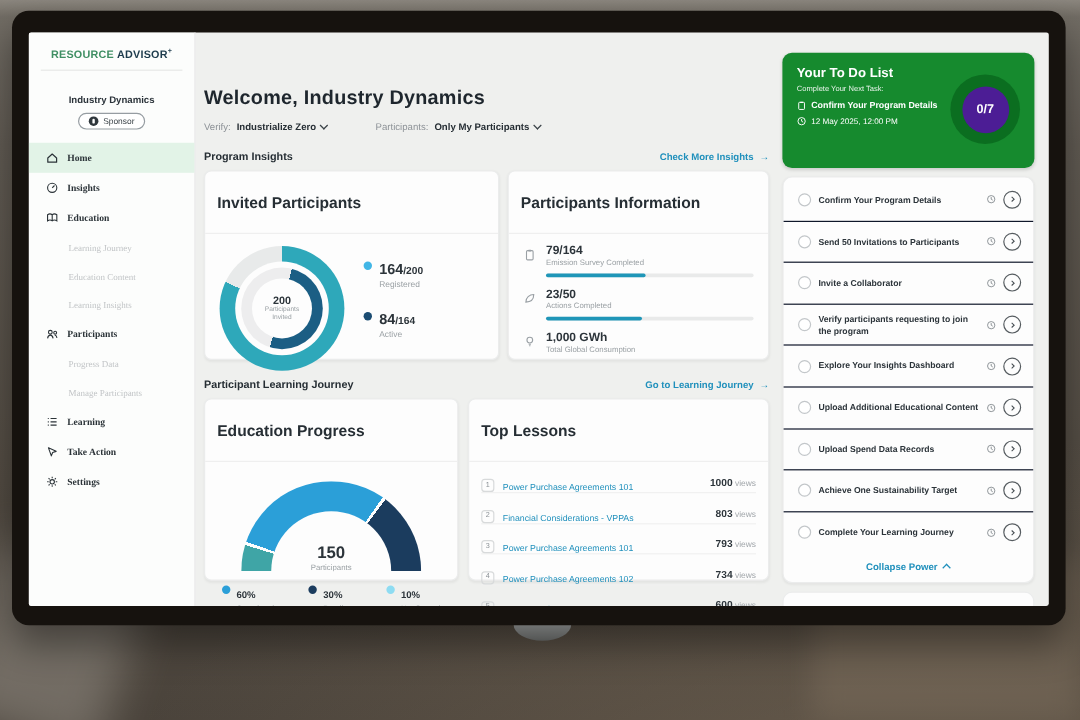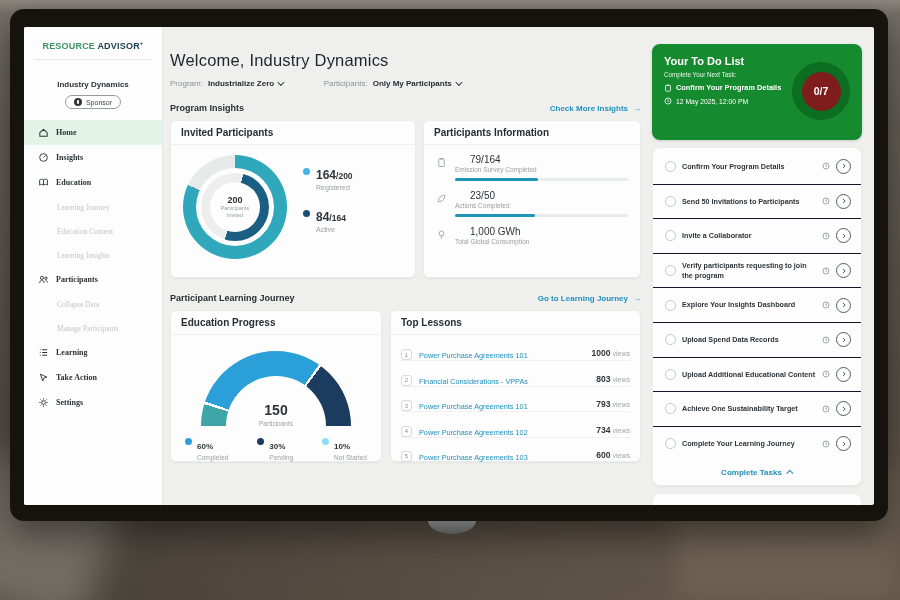--- a/index.html
+++ b/index.html
@@ -40,33 +40,33 @@
   nav { margin-top:11px;font-family:Liberation Serif, serif; }
   .nav-item { display:flex; align-items:center; gap:7px; height:25px; padding-left:14px;
     font-size:8px; font-weight:bold; color:#2b3338; cursor:pointer; }
   .nav-item.active { background:#e2f3e7; }
   .nav-item svg { width:11px; height:11px; flex:none; }
   .nav-sub { display:flex; align-items:center; height:24px; padding-left:33px;
     font-size:7.5px; color:#c2c5c7; cursor:pointer; }
 
   
   .main { position:absolute; left:139px; top:0; width:489px; height:100%; padding:24px 11px 0 7px; }
-  h1 { font-size:16.5px; font-weight:normal; color:#1e262d; letter-spacing:.2px; }
+  h1 { font-size:16.5px; font-weight:bold; color:#1e262d; letter-spacing:.2px;margin-top:22px; }
   .filters { display:flex; gap:40px; margin-top:9px; font-size:8px; align-items:center; }
   .filter { display:flex; align-items:center; gap:5px; cursor:pointer; }
   .f-label { color:#8d9297; }
   .f-value { font-weight:bold; color:#262e34; }
   .chev { width:4.5px; height:4.5px; border-left:1.2px solid #3a4247; border-bottom:1.2px solid #3a4247;
     transform:rotate(-45deg) translateY(-1px); }
   .sec-head { display:flex; justify-content:space-between; align-items:center; margin-top:15px; }
   .sec-title { font-size:9px; font-weight:bold; color:#262e34; }
   .sec-link { font-size:8px; font-weight:bold; color:#2090bc; display:flex; gap:5px; align-items:center; cursor:pointer; text-decoration:none; }
   .cards { display:flex; margin-top:7px; }
   .card { background:#fdfdfd; border:1px solid #ebecec; border-radius:6px; box-shadow:0 1px 2px rgba(0,0,0,.05); }
-  .card-head { padding:6px 10px; font-size:10px; font-weight:bold; border-bottom:1px solid #efefef; color:#262e34; }
+  .card-head { padding:18px 10px; font-size:13px; font-weight:bold; border-bottom:1px solid #efefef; color:#262e34; }
 
   
   .card-invited { width:246px; height:158px; margin-right:7px; }
   .inv-body { display:flex; align-items:center; padding:10px 12px; gap:16px; }
   .donut { width:104px; height:104px; border-radius:50%; display:grid; place-items:center;
     background:conic-gradient(#2ea8ba 0 82%, #e8eaea 0); }
   .d-mid { width:78px; height:78px; border-radius:50%; background:#fdfdfd; display:grid; place-items:center; }
   .d-inner { width:68px; height:68px; border-radius:50%; display:grid; place-items:center;
     background:conic-gradient(from 14deg, #1b5e84 0 51%, #ededee 0); }
   .d-center { width:50px; height:50px; border-radius:50%; background:#fdfdfd; display:flex;
@@ -80,21 +80,21 @@
   .frac-small { font-size:8.5px; font-weight:bold; }
   .frac-small::before { content:"/"; }
   .leg-lab { font-size:7px; color:#9aa0a4; margin-top:1px; }
 
   
   .card-info { flex:1; height:158px; }
   .info-body { padding:9px 12px; }
   .stat { display:flex; gap:8px; margin-bottom:9px; }
   .stat svg { width:11px; height:11px; margin-top:3px; flex:none; color:#9aa0a5; }
   .stat-main { flex:1; }
-  .stat-val { font-size:10px; font-weight:normal;margin-left:15px; }
+  .stat-val { font-size:10px; font-weight:bold; }
   .stat-lab { font-size:6.5px; color:#9aa0a4; margin-top:1px; }
   .bar { height:3px; background:#e9eaea; border-radius:2px; margin-top:5px; }
   .bar-fill { height:100%; background:#1f96b8; border-radius:2px; }
 
   
   .card-gauge { width:212px; height:152px; margin-right:8px; }
   .gauge { position:relative; width:150px; height:75px; overflow:hidden; margin:16px auto 0; }
   .g-arc { width:150px; height:150px; border-radius:50%;
     background:conic-gradient(from 270deg, #3fa5a6 0 4.7%, #fdfdfd 4.7% 5.3%, #2b9fd8 5.3% 34.7%, #fdfdfd 34.7% 35.3%, #1b3c5e 35.3% 50%, transparent 50%); }
   .g-hole { position:absolute; left:25px; top:25px; width:100px; height:100px; border-radius:50%;
@@ -121,21 +121,21 @@
   .right { position:absolute; left:628px; top:0; width:210px; }
   .todo-card { margin-top:17px; height:96px; border-radius:8px; background:#168a2e; color:#fff;
     padding:11px 12px; position:relative; box-shadow:0 1px 3px rgba(0,0,0,.15); }
   .todo-title { font-size:11px; font-weight:bold; }
   .todo-sub { font-size:6.3px; opacity:.9; margin-top:4px; }
   .todo-next { font-size:7.4px; font-weight:bold; margin-top:5px; display:flex; gap:4px; align-items:center; }
   .todo-due { font-size:6.8px; margin-top:5px; display:flex; gap:4px; align-items:center; }
   .todo-next svg, .todo-due svg { width:8px; height:8px; color:#fff; flex:none; }
   .ring { position:absolute; right:12px; top:18px; width:58px; height:58px; border-radius:50%;
     background:#0b6e20; display:grid; place-items:center; }
-  .ring-in { width:39px; height:39px; border-radius:50%; background:#7f1d1d; display:grid; place-items:center; }
+  .ring-in { width:39px; height:39px; border-radius:50%; background:#4c1d95; display:grid; place-items:center; }
   .ring-in span { font-size:10.5px; font-weight:bold; color:#fff; }
 
   .tasks-card { margin-top:7px; background:#fdfdfd; border:1px solid #ebecec; border-radius:8px;
     padding:1px 0 4px; box-shadow:0 1px 2px rgba(0,0,0,.05); }
   .task-row { display:flex; align-items:center; gap:6px; min-height:34.6px; padding:4px 10px 4px 12px; cursor:pointer; }
   .task-row + .task-row { border-top:1px solid #0f172a; }
   .task-check { width:11px; height:11px; border:1.2px solid #c3c7ca; border-radius:50%; flex:none; background:#fff; }
   .task-label { flex:1; font-size:7.2px; color:#2c343a; font-weight:bold; line-height:1.3; }
   .task-clock { width:8px; height:8px; color:#8a9094; flex:none; }
   .task-go { width:15px; height:15px; border:1px solid #565c60; border-radius:50%; display:grid;
@@ -201,21 +201,21 @@
         <div class="nav-item">
           <svg viewBox="0 0 12 12">
               <circle cx="4.3" cy="4.2" r="1.7" fill="none" stroke="#2b3338" stroke-width="1"></circle>
               <path d="M1.8 9.8c.3-2 1.3-3 2.5-3s2.2 1 2.5 3" fill="none" stroke="#2b3338" stroke-width="1"></path>
               <circle cx="8.7" cy="4.6" r="1.3" fill="none" stroke="#2b3338" stroke-width="1"></circle>
               <path d="M8.3 7c1 .1 1.8.9 2 2.3" fill="none" stroke="#2b3338" stroke-width="1"></path>
             </svg>
           <span>Participants</span>
         </div>
         <div class="nav-sub">
-            <span>Collapse Data</span>
+            <span>Progress Data</span>
           </div>
         <div class="nav-sub">
             <span>Manage Participants</span>
           </div>
         <div class="nav-item">
           <svg viewBox="0 0 12 12">
               <path d="M4.5 3h5.5M4.5 6h5.5M4.5 9h5.5M2 3h.9M2 6h.9M2 9h.9" fill="none" stroke="#2b3338" stroke-width="1.1"></path>
             </svg>
           <span>Learning</span>
         </div>
@@ -233,21 +233,21 @@
           <span>Settings</span>
         </div>
       </nav>
     </aside>
 
     <div class="main">
       <h1>Welcome, Industry Dynamics</h1>
 
       <div class="filters">
         <div class="filter">
-          <span class="f-label">Program:</span>
+          <span class="f-label">Verify:</span>
           <span class="f-value">Industrialize Zero</span>
           <span class="chev"></span>
         </div>
         <div class="filter">
           <span class="f-label">Participants:</span>
           <span class="f-value">Only My Participants</span>
           <span class="chev"></span>
         </div>
       </div>
 
@@ -490,46 +490,46 @@
               <path d="M5 2.8V5l1.6 1" fill="none" stroke="currentColor"></path>
             </svg>
           <span class="task-go">
               <svg viewBox="0 0 10 10">
                 <path d="M3.8 2.6 6.4 5 3.8 7.4" fill="none" stroke="#444b50" stroke-width="1.1"></path>
               </svg>
             </span>
         </div>
         <div class="task-row">
           <span class="task-check"></span>
+          <span class="task-label">Upload Additional Educational Content</span>
+          <svg class="task-clock" viewBox="0 0 10 10">
+              <circle cx="5" cy="5" r="3.8" fill="none" stroke="currentColor"></circle>
+              <path d="M5 2.8V5l1.6 1" fill="none" stroke="currentColor"></path>
+            </svg>
+          <span class="task-go">
+              <svg viewBox="0 0 10 10">
+                <path d="M3.8 2.6 6.4 5 3.8 7.4" fill="none" stroke="#444b50" stroke-width="1.1"></path>
+              </svg>
+            </span>
+        </div>
+        <div class="task-row">
+          <span class="task-check"></span>
           <span class="task-label">Upload Spend Data Records</span>
           <svg class="task-clock" viewBox="0 0 10 10">
               <circle cx="5" cy="5" r="3.8" fill="none" stroke="currentColor"></circle>
               <path d="M5 2.8V5l1.6 1" fill="none" stroke="currentColor"></path>
             </svg>
           <span class="task-go">
               <svg viewBox="0 0 10 10">
                 <path d="M3.8 2.6 6.4 5 3.8 7.4" fill="none" stroke="#444b50" stroke-width="1.1"></path>
               </svg>
             </span>
         </div>
         <div class="task-row">
           <span class="task-check"></span>
-          <span class="task-label">Upload Additional Educational Content</span>
-          <svg class="task-clock" viewBox="0 0 10 10">
-              <circle cx="5" cy="5" r="3.8" fill="none" stroke="currentColor"></circle>
-              <path d="M5 2.8V5l1.6 1" fill="none" stroke="currentColor"></path>
-            </svg>
-          <span class="task-go">
-              <svg viewBox="0 0 10 10">
-                <path d="M3.8 2.6 6.4 5 3.8 7.4" fill="none" stroke="#444b50" stroke-width="1.1"></path>
-              </svg>
-            </span>
-        </div>
-        <div class="task-row">
-          <span class="task-check"></span>
           <span class="task-label">Achieve One Sustainability Target</span>
           <svg class="task-clock" viewBox="0 0 10 10">
               <circle cx="5" cy="5" r="3.8" fill="none" stroke="currentColor"></circle>
               <path d="M5 2.8V5l1.6 1" fill="none" stroke="currentColor"></path>
             </svg>
           <span class="task-go">
               <svg viewBox="0 0 10 10">
                 <path d="M3.8 2.6 6.4 5 3.8 7.4" fill="none" stroke="#444b50" stroke-width="1.1"></path>
               </svg>
             </span>
@@ -541,21 +541,21 @@
               <circle cx="5" cy="5" r="3.8" fill="none" stroke="currentColor"></circle>
               <path d="M5 2.8V5l1.6 1" fill="none" stroke="currentColor"></path>
             </svg>
           <span class="task-go">
               <svg viewBox="0 0 10 10">
                 <path d="M3.8 2.6 6.4 5 3.8 7.4" fill="none" stroke="#444b50" stroke-width="1.1"></path>
               </svg>
             </span>
         </div>
         <div class="collapse">
-          <span>Complete Tasks</span>
+          <span>Collapse Power</span>
           <span class="chev-up"></span>
         </div>
       </div>
 
       <div class="news-card">
         <div class="news-title">Recent News</div>
       </div>
     </section>
 
   </div>

